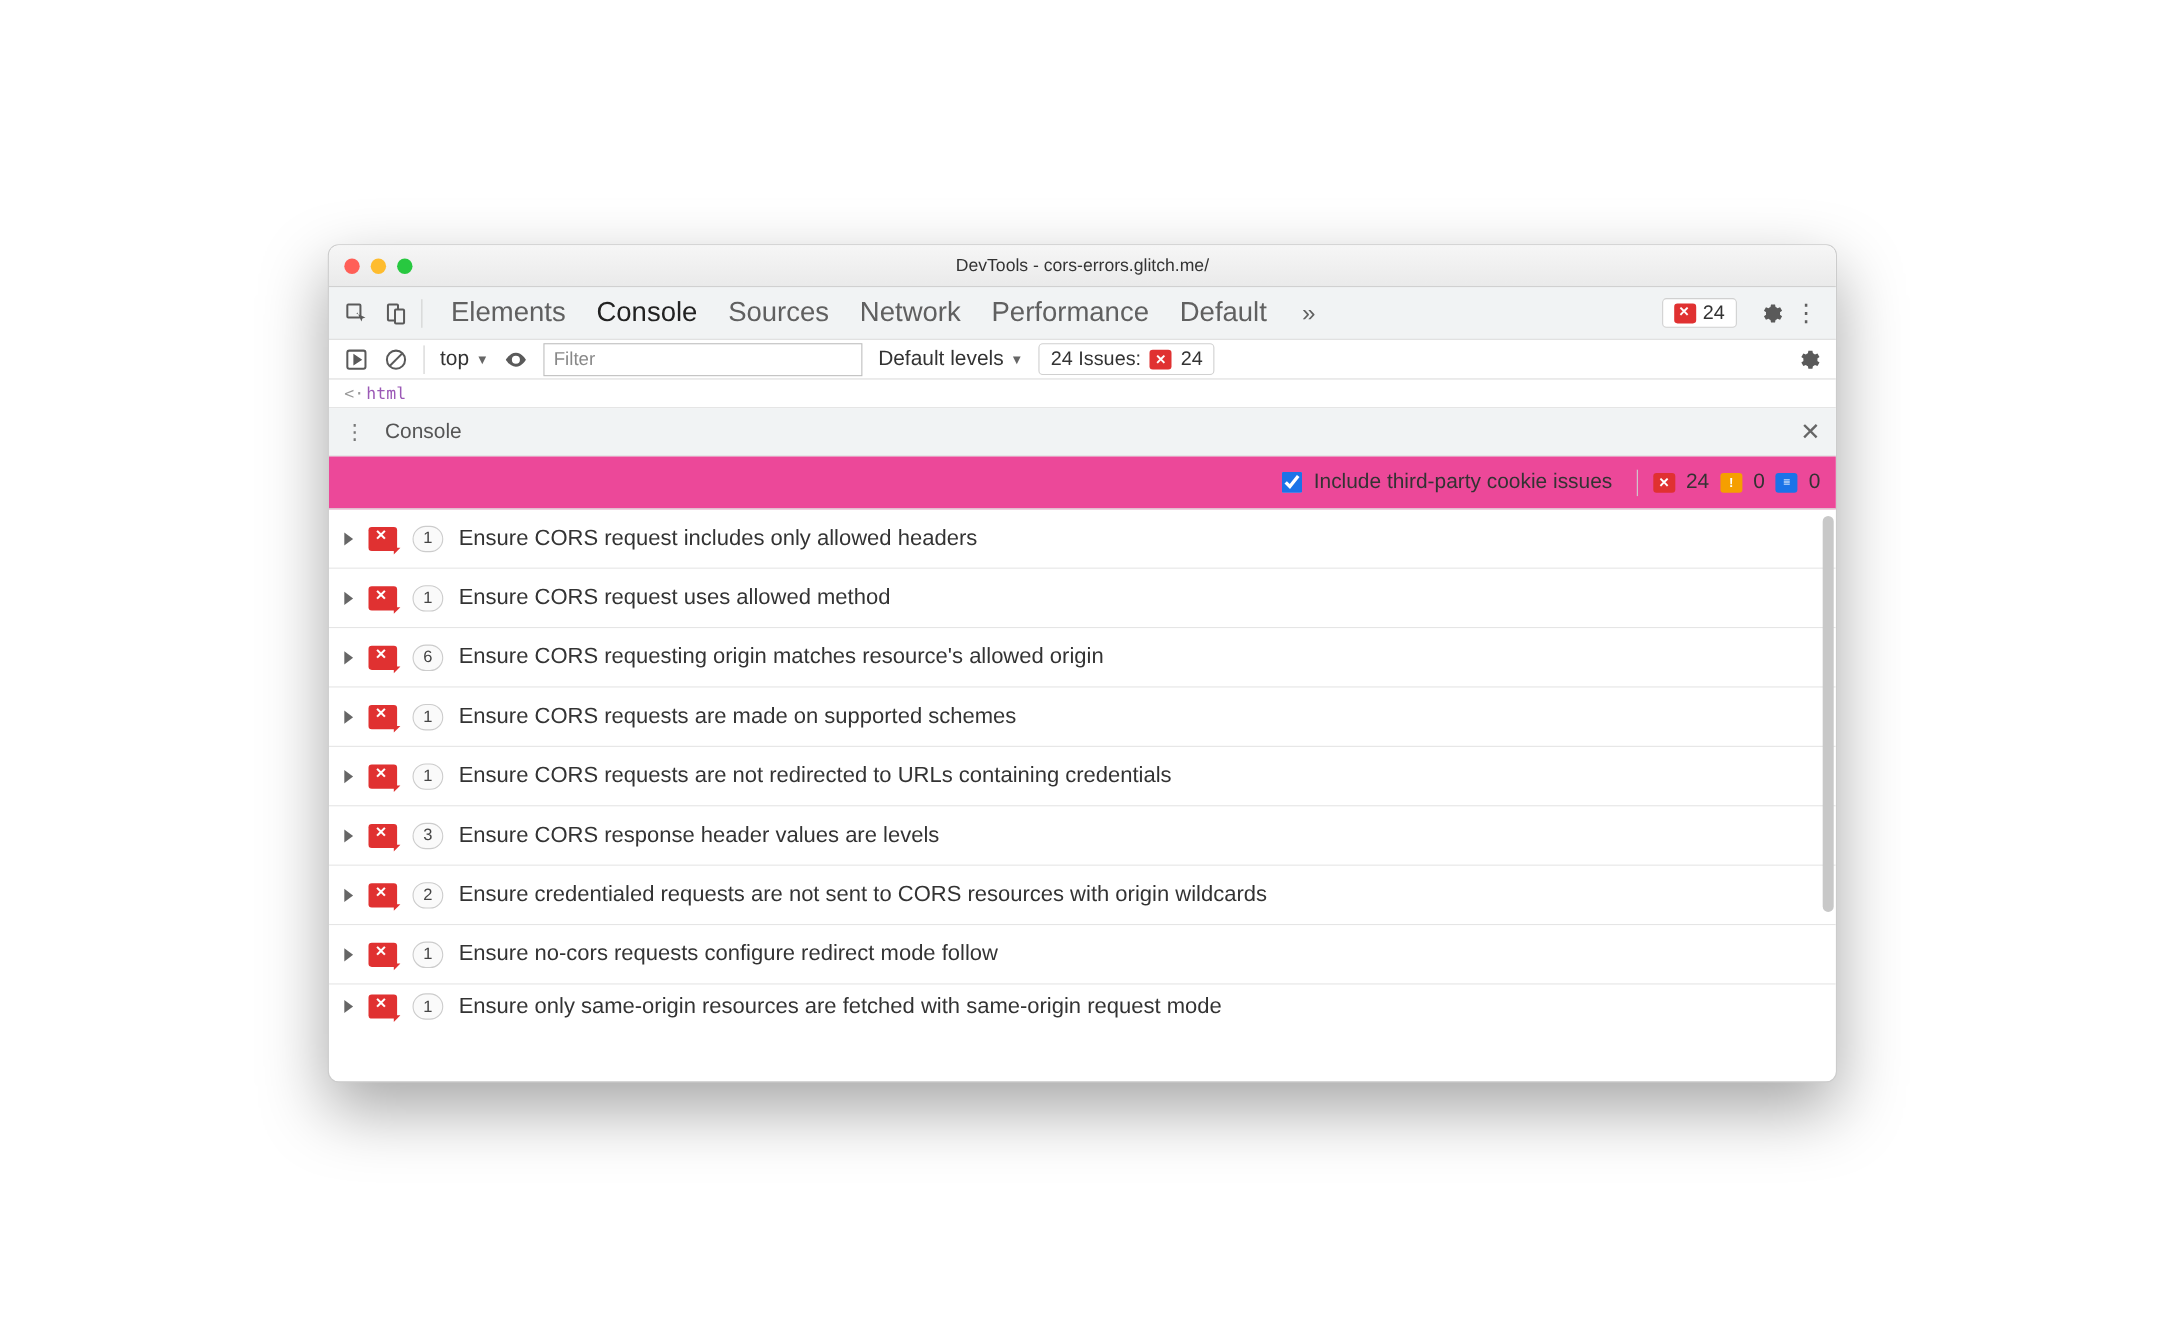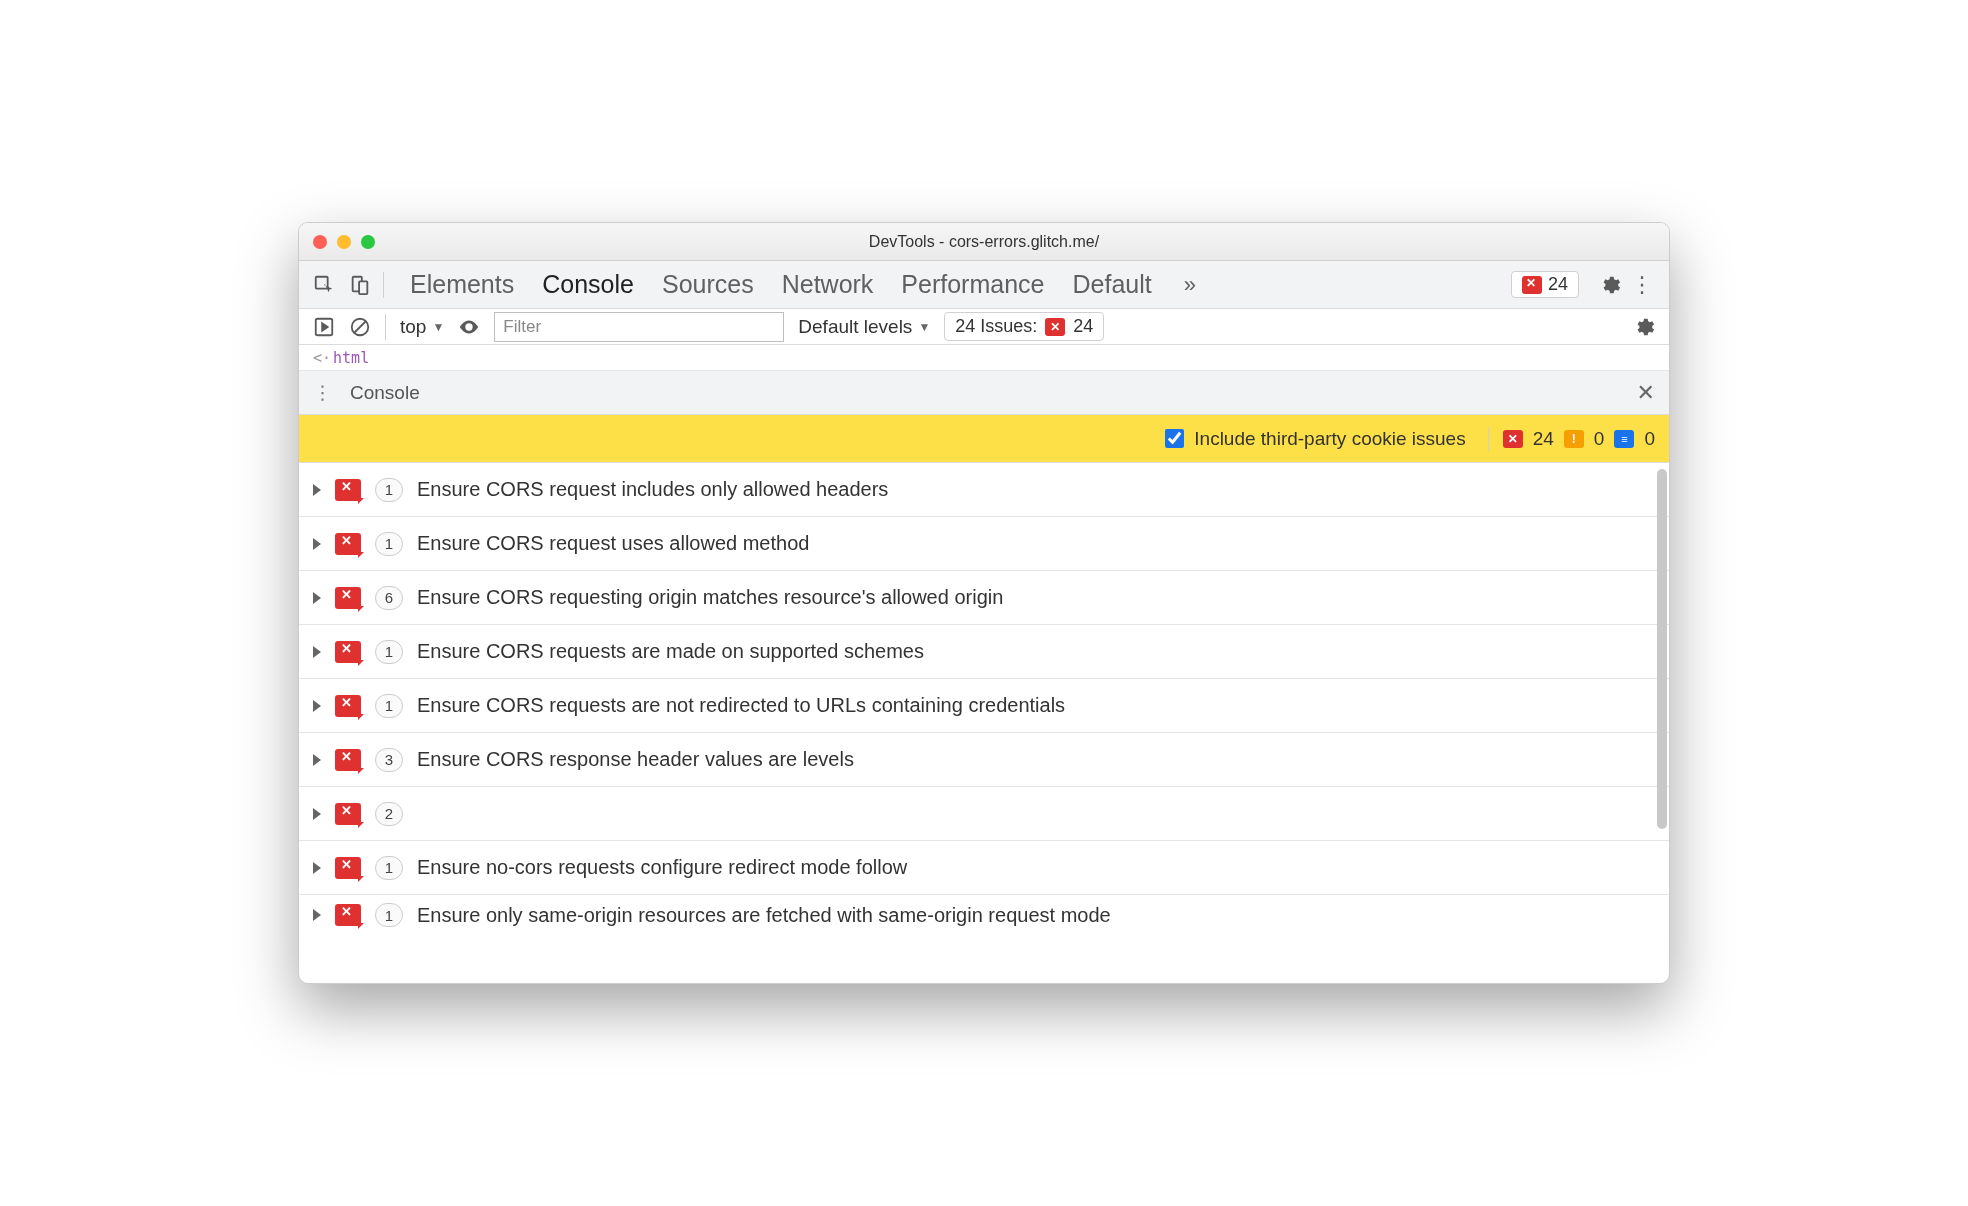--- a/index.html
+++ b/index.html
@@ -27,21 +27,21 @@
 .tri { font-size: 12px; color: #666; }
 .filter-input { height: 30px; width: 290px; border: 1px solid #bfbfbf; padding: 0 8px; font-size: 17px; color: #4d7c0f; }
 .filter-input::placeholder { color: #888; }
 .issues-btn { border: 1px solid #d0d0d0; border-radius: 4px; padding: 3px 10px; display: inline-flex; align-items: center; gap: 8px; font-size: 18px; color: #333; cursor: pointer; }
 .sourcebar { height: 26px; border-bottom: 1px solid #e5e5e5; display: flex; align-items: center; padding: 0 14px; font-family: Menlo, monospace; font-size: 15px; color: #9b59b6; }
 .sourcebar .lt { color: #999; margin-right: 2px; }
 .drawer-header { height: 44px; background: #f1f3f4; border-bottom: 1px solid #dcdcdc; display: flex; align-items: center; padding: 0 14px; font-size: 19px; color: #555; }
 .drawer-header .dots { margin-right: 18px; color: #777; }
 .drawer-header .sp { flex: 1; }
 .drawer-header .close { font-size: 22px; color: #666; cursor: pointer; }
-.filterbar { height: 48px; background: #fde047; border-bottom: 1px solid #dcdcdc; display: flex; align-items: center; justify-content: flex-end; padding: 0 14px; gap: 18px; font-size: 19px; color: #333; }
+.filterbar { height: 48px; background: #ec4899; border-bottom: 1px solid #dcdcdc; display: flex; align-items: center; justify-content: flex-end; padding: 0 14px; gap: 18px; font-size: 19px; color: #333; }
 .chk { width: 19px; height: 19px; accent-color: #1a73e8; }
 .badge-grp { display: inline-flex; align-items: center; gap: 10px; }
 .badge-grp .sep2 { width: 1px; height: 24px; background: #d0d0d0; margin: 0 4px; }
 .sq { width: 20px; height: 18px; border-radius: 3px; display: inline-flex; align-items: center; justify-content: center; color:#fff; font-size: 12px; font-weight: bold; vertical-align: middle; }
 .sq.err { background: #e03131; }
 .sq.warn { background: #f59f00; }
 .sq.info { background: #1a73e8; }
 .sq.err::after { content: "✕"; }
 .sq.warn::after { content: "!"; }
 .sq.info::after { content: "≡"; font-size: 11px; }
@@ -209,20 +209,21 @@
     <div class="issue-row">
       <div class="caret"></div>
       <div class="err-icon"></div>
       <div class="count-pill">3</div>
       <div>Ensure CORS response header values are levels</div>
     </div>
     <div class="issue-row">
       <div class="caret"></div>
       <div class="err-icon"></div>
       <div class="count-pill">2</div>
+      <div>Ensure credentialed requests are not sent to CORS resources with origin wildcards</div>
     </div>
     <div class="issue-row">
       <div class="caret"></div>
       <div class="err-icon"></div>
       <div class="count-pill">1</div>
       <div>Ensure no-cors requests configure redirect mode follow</div>
     </div>
     <div class="issue-row partial">
       <div class="caret"></div>
       <div class="err-icon"></div>

